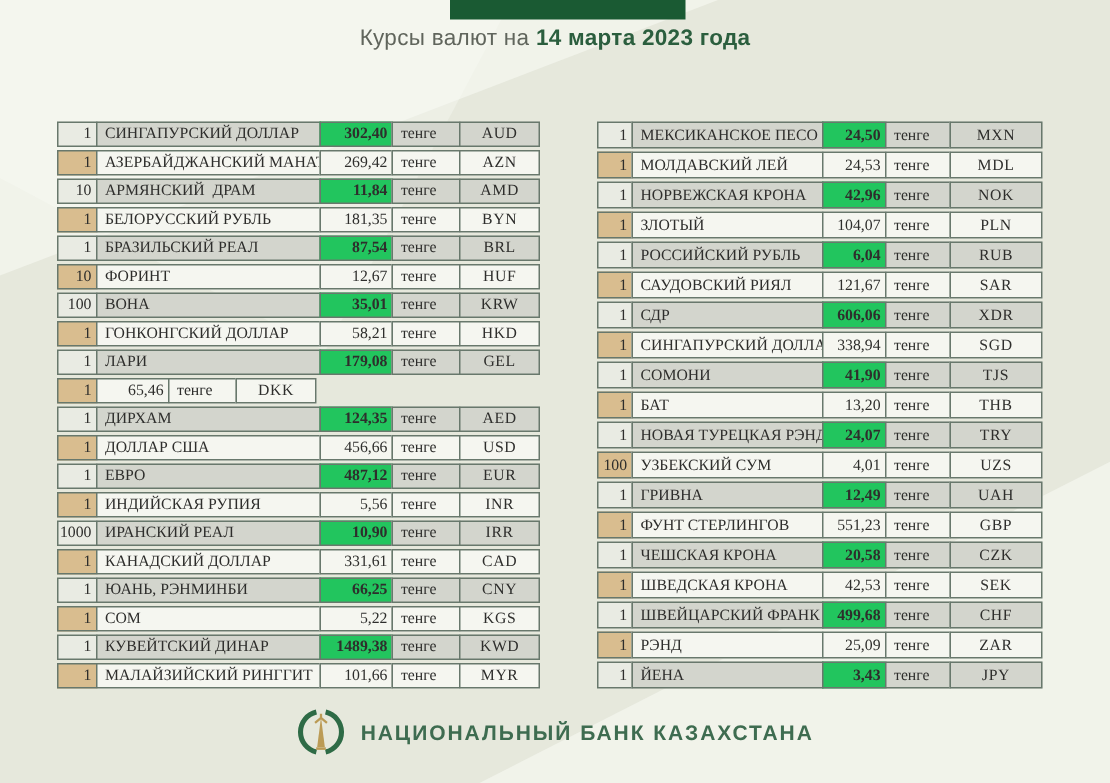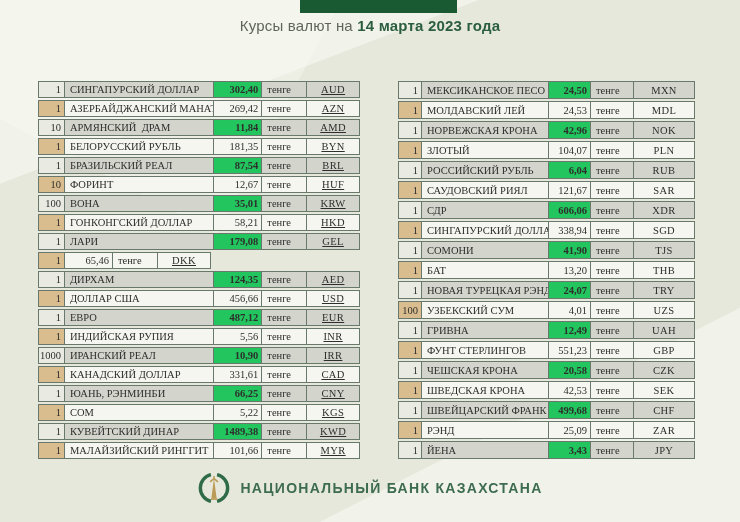--- a/index.html
+++ b/index.html
@@ -24,21 +24,21 @@
   .t-right{width:306px;}
   .row{display:flex;margin-bottom:2px;}
   .t-left .row{height:17px;}
   .t-right .row{height:18px;}
 
   .cell{box-sizing:border-box;border:1px solid #68786c;margin-left:-1px;
         display:flex;align-items:center;font-family:"Liberation Serif",serif;
         font-size:10.5px;color:#2e2e2c;white-space:pre;overflow:hidden;}
   .cell:first-child{margin-left:0;}
   .t-left  .qty{width:27px;} .t-left  .name{width:151px;} .t-left  .rate{width:49px;}
-  .t-left  .unit{width:46px;} .t-left  .code{width:54px;text-decoration:underline;}
+  .t-left  .unit{width:46px;} .t-left  .code{width:54px;}
   .t-right .qty{width:24px;} .t-right .name{width:128px;} .t-right .rate{width:43px;}
   .t-right .unit{width:44px;} .t-right .code{width:62px;}
   .qty{justify-content:flex-end;padding-right:3px;}
   .name{padding-left:5px;}
   .rate{justify-content:flex-end;padding-right:3px;}
   .unit{padding-left:5px;}
   .code{justify-content:center;letter-spacing:.4px;}
 
   
   .row.base .qty{background:#e9ebe3;}

